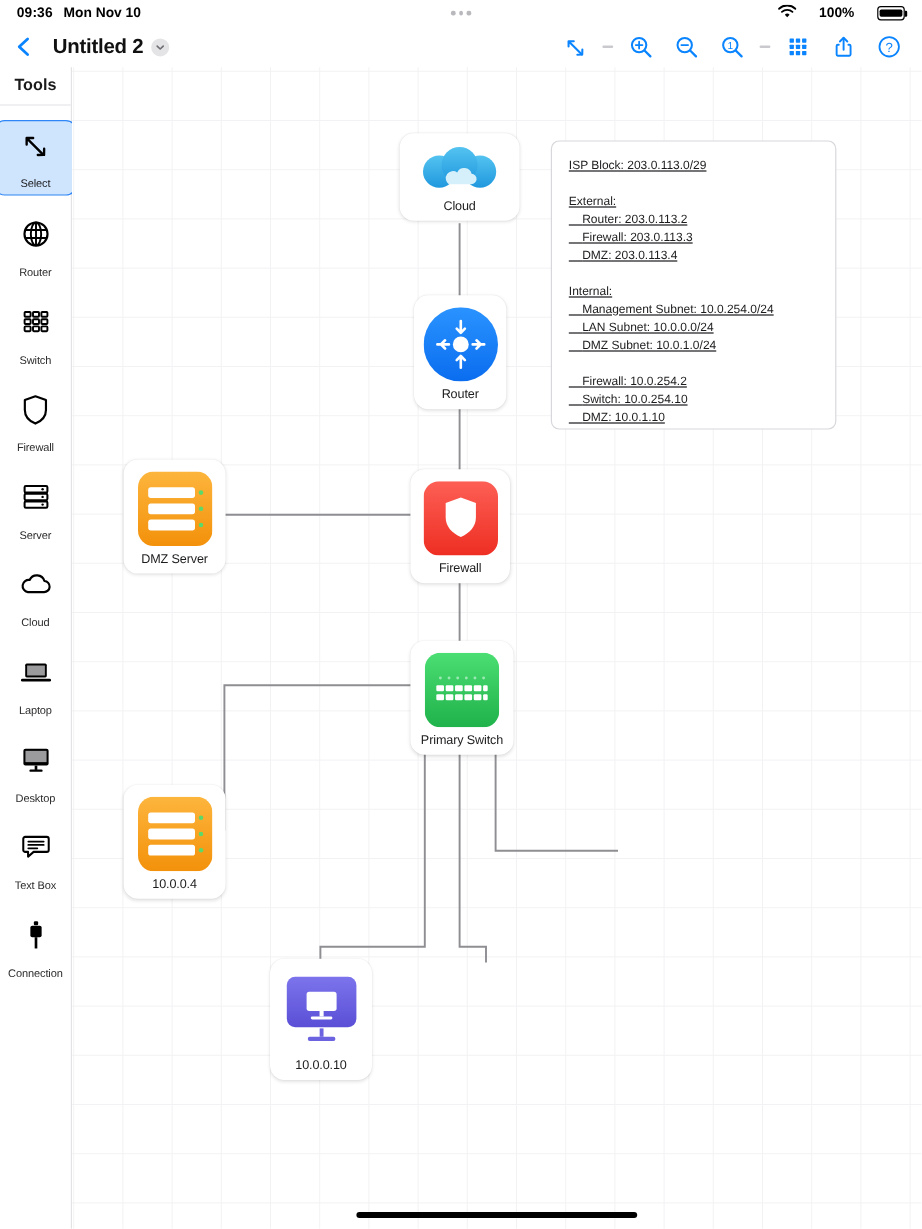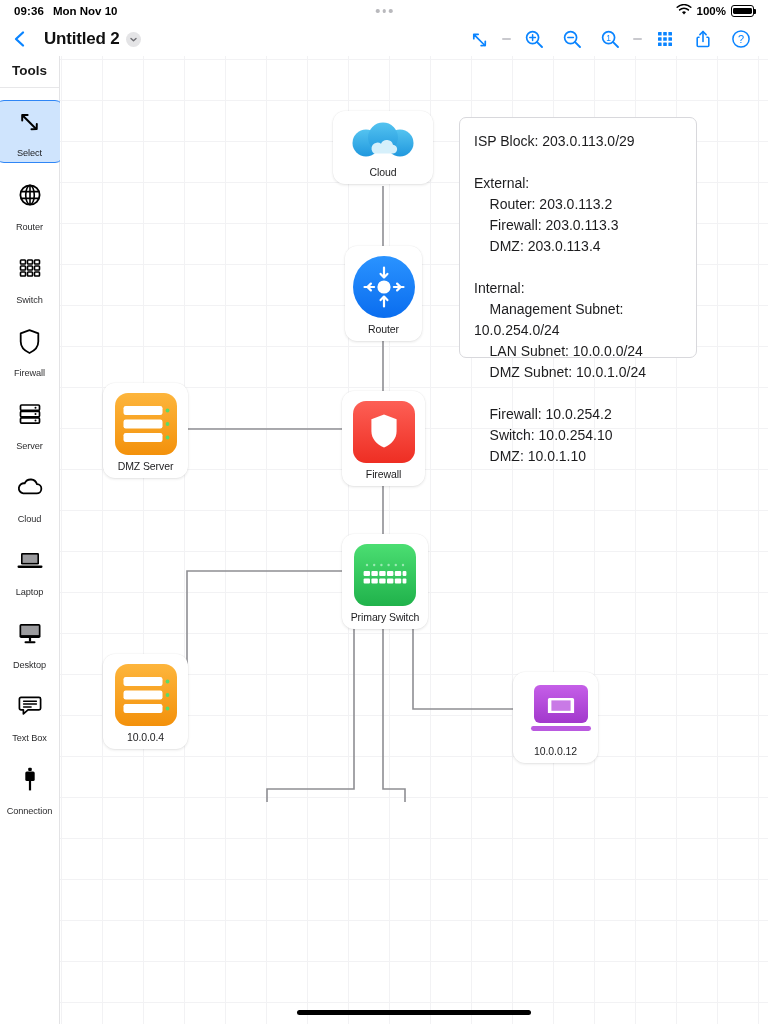--- a/index.html
+++ b/index.html
@@ -20,21 +20,21 @@
     position: relative;
   }
   .sb-left { display: flex; align-items: baseline; gap: 9px; }
   .sb-time { font-weight: 700; letter-spacing: .1px; }
   .sb-date { font-weight: 600; }
   .sb-dots {
     position: absolute; left: 50%; transform: translateX(-50%);
     display: flex; gap: 3px; align-items: center;
   }
   .sb-dots i { width: 3.5px; height: 3.5px; border-radius: 50%; background: #b9b9bd; display:block; }
-  .sb-right { margin-left: auto; display: flex; align-items: center; gap: 5px; }
+  .sb-right { margin-left: auto; display: flex; align-items: center; gap: 19px; }
   .sb-batt-pct { font-size: 11.5px; font-weight: 600; }
   .batt {
     width: 23px; height: 11.5px; border: 1.2px solid #000; border-radius: 3px;
     position: relative; display: inline-block;
   }
   .batt::after {
     content:""; position:absolute; right:-3px; top:3.2px;
     width:2px; height:4.5px; background:#000; border-radius:0 1px 1px 0;
   }
   .batt i { position:absolute; left:1.3px; top:1.3px; bottom:1.3px; right:1.3px; background:#000; border-radius:1.4px; display:block;}
@@ -119,22 +119,23 @@
   }
   .icon-sq { width: 62px; height: 62px; border-radius: 13px; position: relative; }
 
   
   .textbox {
     position:absolute; background:#fff; border:1px solid #d8d8dc; border-radius:7px;
     font-size: 12.5px; color:#1c1c1e; line-height: 1.35; padding: 11px 12px;
   }
   .infopanel {
     position:absolute; background:#fff; border:1px solid #d8d8dc; border-radius:7px;
-    font-size: 14px; color:#1c1c1e; line-height: 1.5; padding: 13px 14px;
+    font-size: 10px; color:#1c1c1e; line-height: 1.5; padding: 13px 14px;
     white-space: pre-wrap;
+    text-decoration: underline;
   }
 
   
   .home-ind {
     position:absolute; left:50%; transform:translateX(-50%);
     bottom: 9px; width: 234px; height: 5px; border-radius: 3px; background:#000;
   }
 </style>
 </head>
 <body>
@@ -540,35 +541,37 @@
           <g fill="#5BD96A">
               <circle cx="52.5" cy="17.5" r="1.9"></circle>
               <circle cx="52.5" cy="31" r="1.9"></circle>
               <circle cx="52.5" cy="44.5" r="1.9"></circle>
             </g>
         </svg>
       </div>
       <span class="nlabel">10.0.0.4</span>
     </div>
 
-    <div class="node" style="left:453px; top:616px; width:85px;">
-      <div class="icon-sq" style="height:58px;">
-        <svg width="72" height="58" viewBox="0 0 72 58">
+
+    <div class="node" style="left:165px; top:743px; width:85px;">
+      <div class="icon-sq" style="height:68px;width:70px;">
+        <svg width="70" height="68" viewBox="0 0 70 68">
           <defs>
-            <linearGradient id="lg" x1="0" y1="0" x2="0" y2="1">
-              <stop offset="0" stop-color="#C55FE8"></stop>
-                <stop offset="1" stop-color="#A238CC"></stop>
+            <linearGradient id="dg" x1="0" y1="0" x2="0" y2="1">
+              <stop offset="0" stop-color="#7C74EC"></stop>
+                <stop offset="1" stop-color="#5A4FD6"></stop>
             </linearGradient>
           </defs>
-          <rect x="9" y="3" width="54" height="38" rx="6" fill="url(#lg)"></rect>
-          <path d="M24.5 16h23a1.6 1.6 0 0 1 1.6 1.6V31H22.9V17.6A1.6 1.6 0 0 1 24.5 16z" fill="#fff"></path>
-          <rect x="26.4" y="18.4" width="19.2" height="10.4" fill="#C97AE6"></rect>
-          <rect x="6" y="44" width="60" height="5" rx="2.4" fill="#BA5AE0"></rect>
-        </svg>
-      </div>
-      <span class="nlabel">10.0.0.12</span>
-    </div>
-
+          <rect x="6" y="5" width="58" height="42" rx="7" fill="url(#dg)"></rect>
+          <rect x="22.5" y="17.5" width="25" height="16" rx="2.2" fill="#fff"></rect>
+          <rect x="33.3" y="33.5" width="3.4" height="4.6" fill="#fff"></rect>
+          <rect x="26" y="38" width="18" height="2.6" rx="1.2" fill="#fff"></rect>
+          <rect x="33.4" y="48" width="3.2" height="7" fill="#6C63E0"></rect>
+          <rect x="23.5" y="55" width="23" height="3.4" rx="1.6" fill="#6C63E0"></rect>
+        </svg>
+      </div>
+      <span class="nlabel">10.0.0.10</span>
+    </div>
 
 
     <div class="home-ind"></div>
   </div>
 </div>
 
 </body></html>

